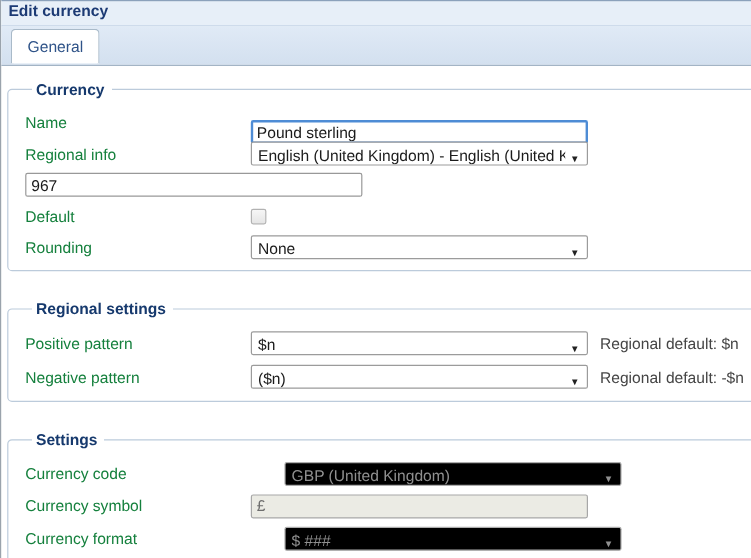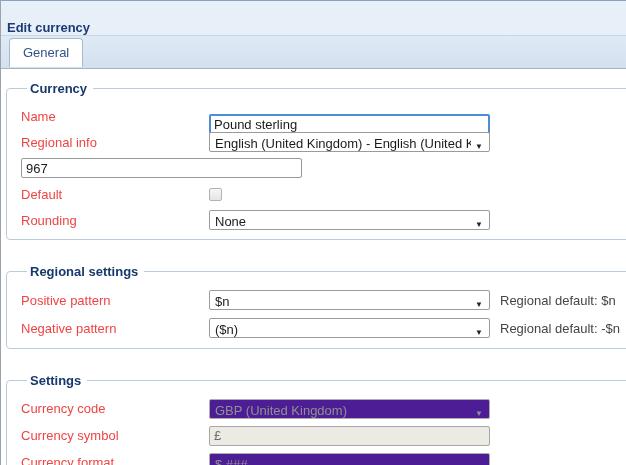--- a/index.html
+++ b/index.html
@@ -8,26 +8,26 @@
     width: 626px;
     height: 465px;
     box-sizing: border-box;
     overflow: hidden;
     background: #fff;
     border-left: 1px solid #9aa3ac;
     font-family: "Liberation Sans", sans-serif;
   }
   
   .titlebar {
-    height: 36px;
+    height: 22px;
     background: #e7eff8;
     border-top: 1px solid #8ba1bb;
     border-bottom: 1px solid #c7d6e8;
     display: flex;
-    align-items: flex-end;
+    align-items: flex-start;
     padding-left: 6px;
     box-sizing: border-box;
   }
   .titlebar .title {
     font-size: 13px;
     font-weight: bold;
     color: #1c3a74;
   }
   
   .tabstrip {
@@ -67,21 +67,21 @@
     color: #16396d;
     padding: 0 6px 0 3px;
     margin-left: 6px;
   }
   .row { display: flex; align-items: center; height: 26px; }
   .rs .row { height: 28px; }
   .st .row { height: 27px; }
   .f-label {
     width: 188px;
     font-size: 13px;
-    color: #ef4444;
+    color: #15803d;
     flex: 0 0 188px;
   }
   
   .text-input {
     width: 281px;
     height: 20px;
     box-sizing: border-box;
     border: 1px solid #999;
     border-radius: 2px;
     padding: 0 4px;
@@ -116,21 +116,21 @@
     font-size: 13px;
     color: #1b1b1b;
   }
   .select .arr {
     font-size: 8px;
     color: #222;
     margin-left: 4px;
     flex: 0 0 auto;
     line-height: 1;
   }
-  .select.disabled { background: #4c1d95; border-color: #adadad; }
+  .select.disabled { background: #000000; border-color: #adadad; margin-left: 28px; }
   .select.disabled .txt { color: #909090; }
   .select.disabled .arr { color: #909090; }
   .checkbox {
     width: 13px;
     height: 13px;
     box-sizing: border-box;
     border: 1px solid #b2b2b2;
     border-radius: 2px;
     background: linear-gradient(#f6f6f6, #e5e5e5);
     display: inline-block;

